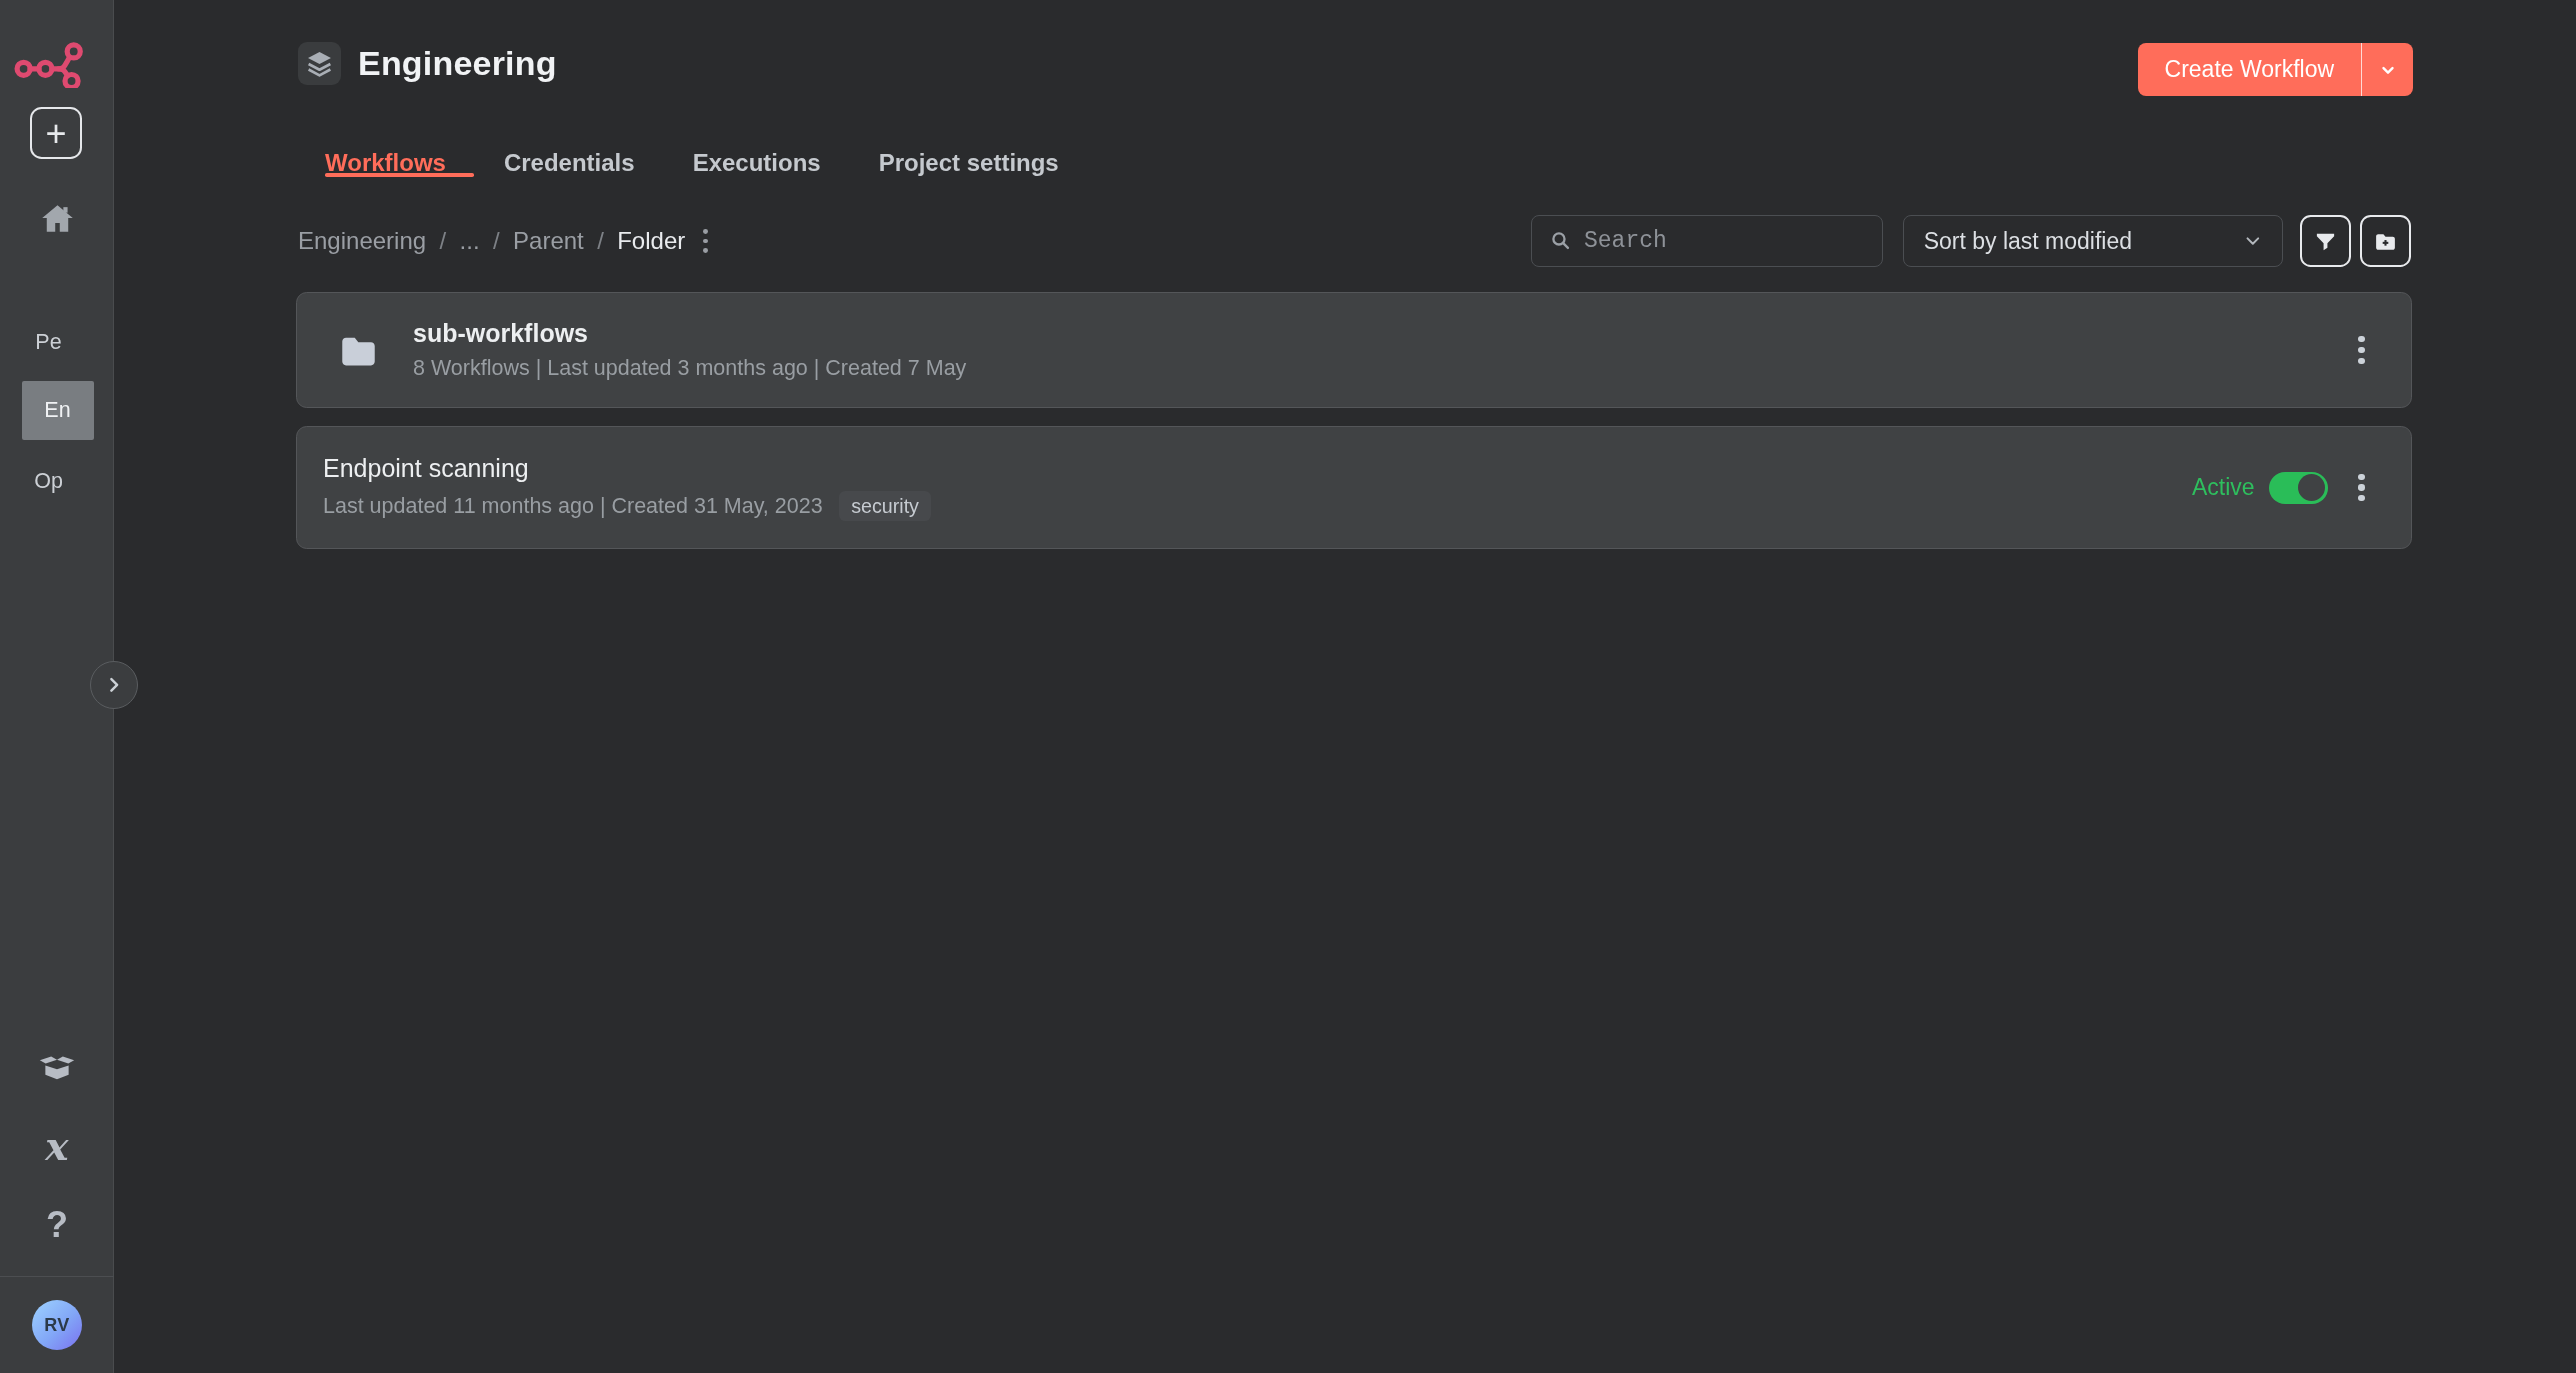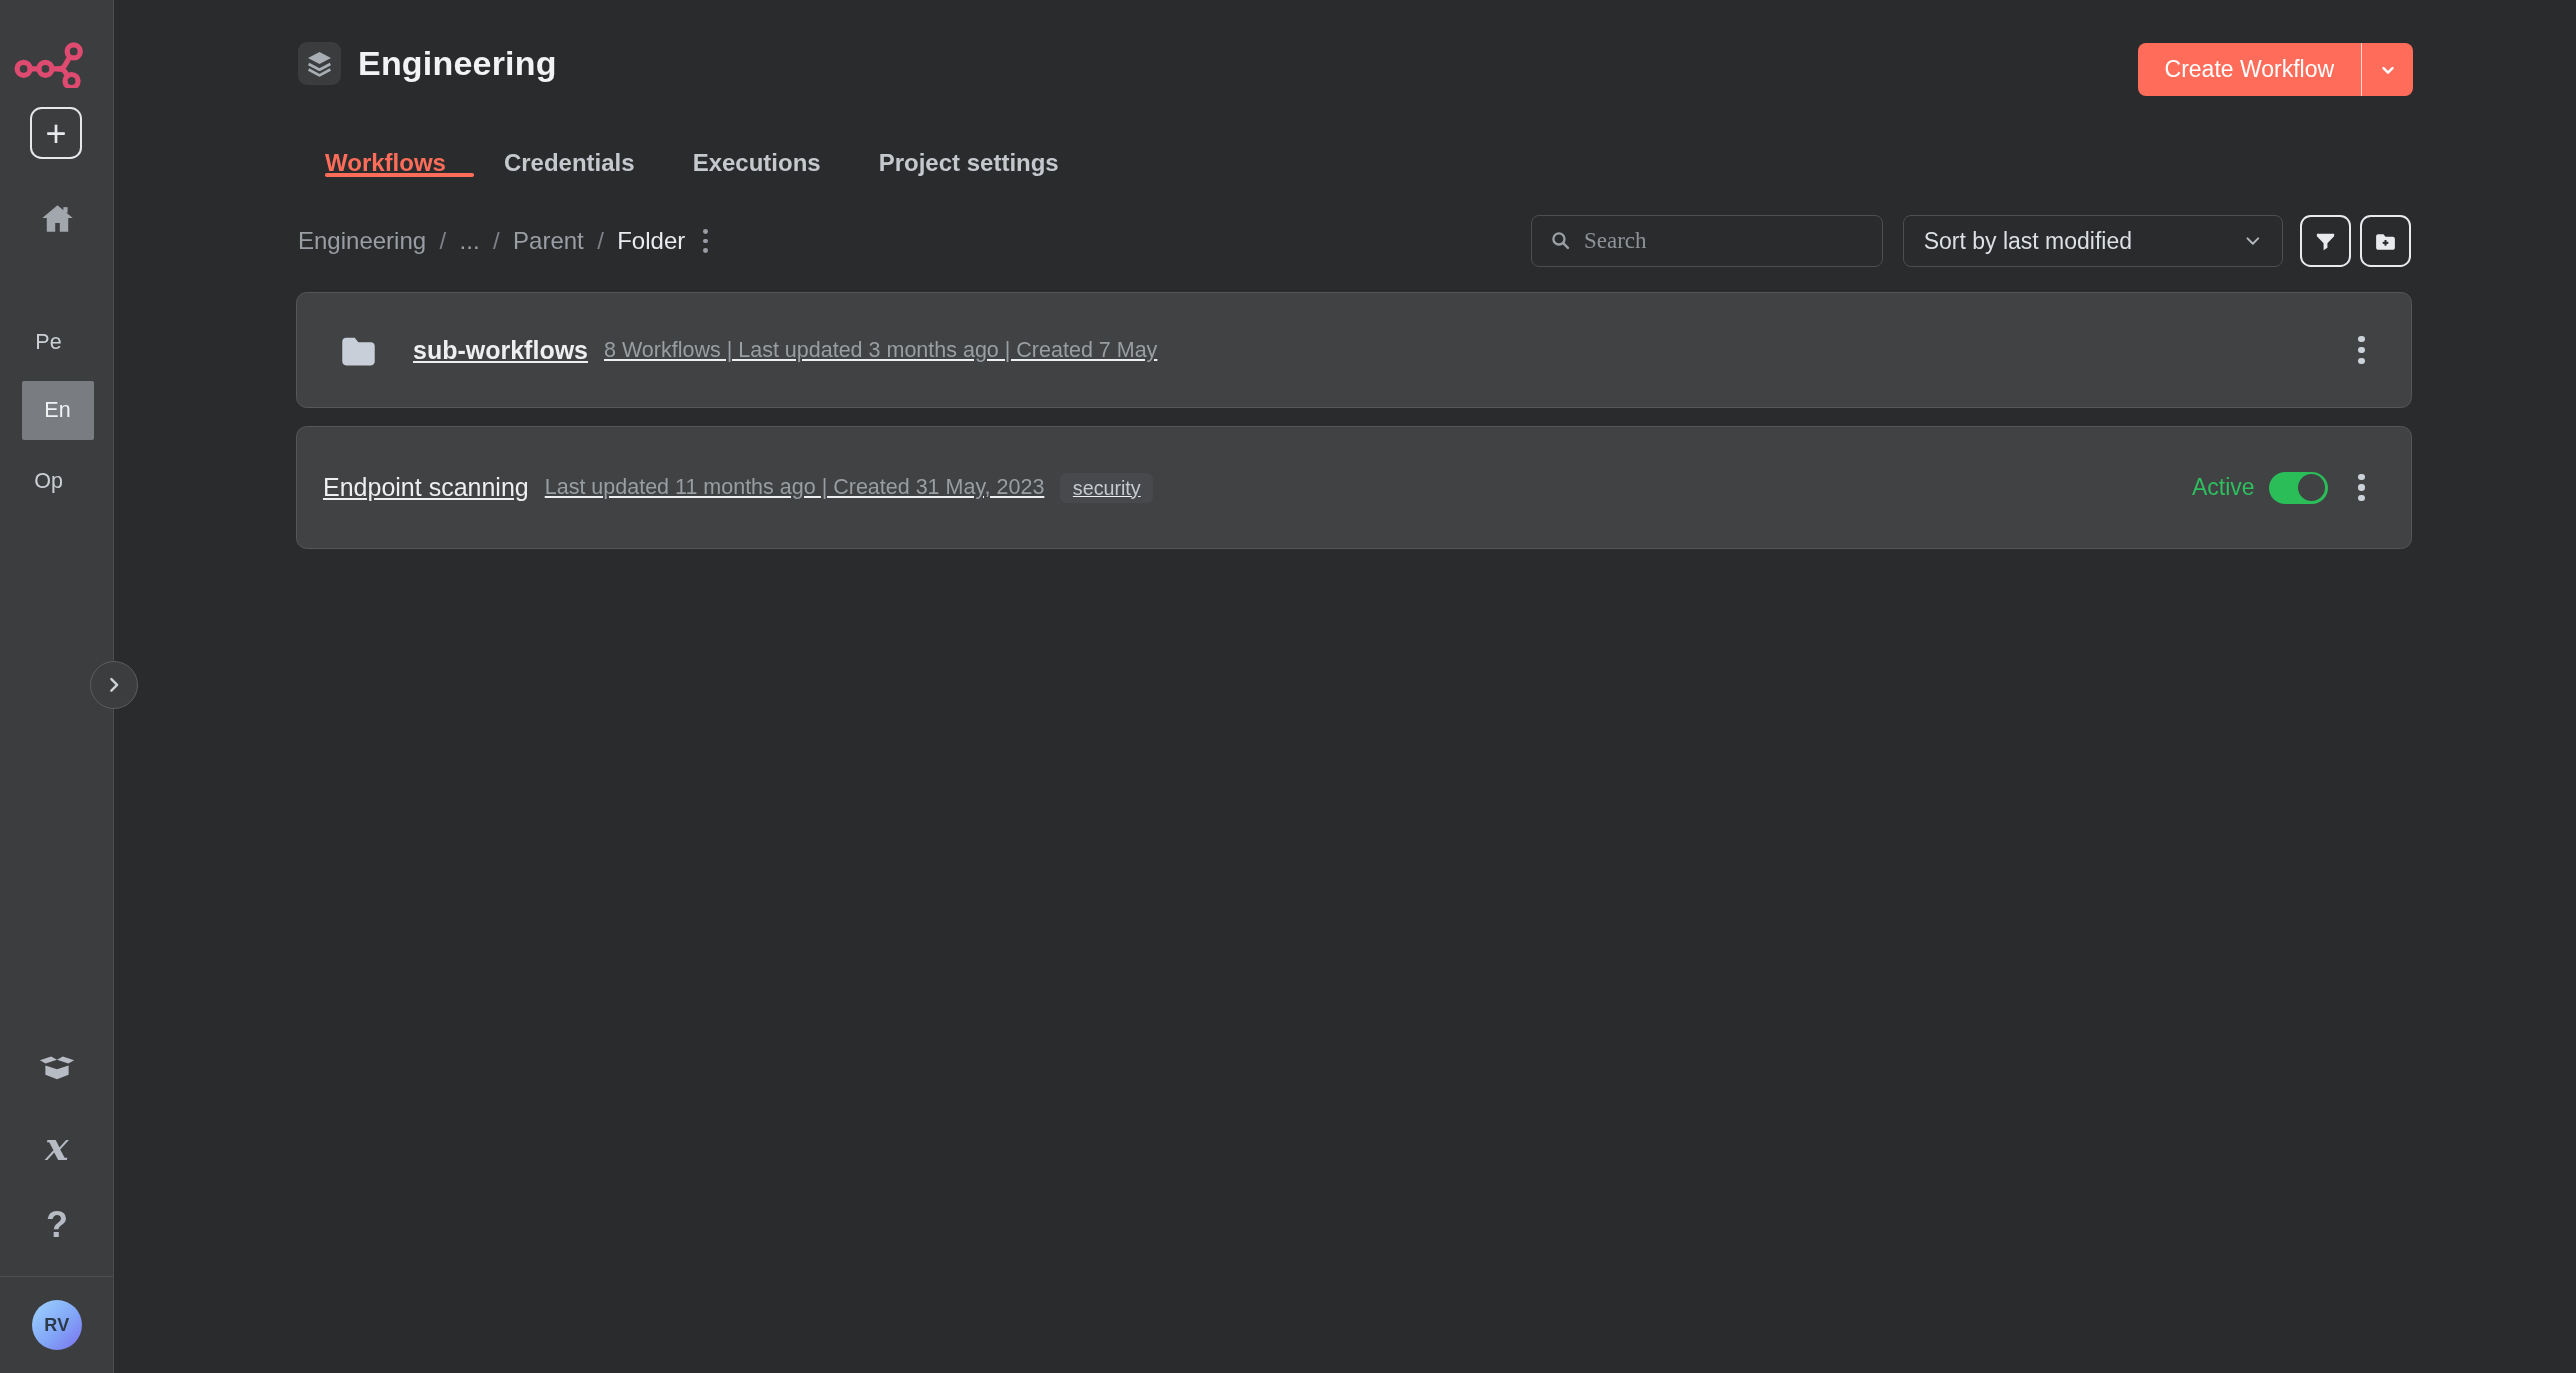--- a/index.html
+++ b/index.html
@@ -98,21 +98,21 @@
   .breadcrumb .kebab { margin-left:12.5px; }
   .breadcrumb .kebab .dot { width:4.9px; height:4.9px; }
 
   .search-box {
     position:absolute; left:1531px; top:215px; width:352px; height:52px;
     border:1.3px solid #4b4e52; border-radius:8px; display:flex; align-items:center;
     padding:0 18px; gap:12.5px; color:#9ba0a6;
   }
   .search-box input {
     flex:1; background:transparent; border:none; outline:none;
-    font-family:Liberation Serif, serif; font-size:23px; color:#e4e7ea; min-width:0;
+    font-family:Liberation Mono, monospace; font-size:23px; color:#e4e7ea; min-width:0;
   }
   .search-box input::placeholder { color:#8e9298; }
   .sort-select {
     position:absolute; left:1903px; top:215px; width:380px; height:52px;
     border:1.3px solid #4b4e52; border-radius:8px; display:flex; align-items:center;
     padding:0 19.7px; cursor:pointer;
   }
   .sort-select .sort-label { flex:1; font-size:23px; color:#dcdfe3; }
   .sort-select .chev { color:#b3b8bd; }
   .icon-btn {
@@ -125,21 +125,21 @@
 
   
   .card {
     position:absolute; left:296px; width:2116px;
     background:#404244; border:0.9px solid #545659; border-radius:10.7px;
     display:flex; align-items:center;
   }
   #card-folder { top:292px; height:116px; padding:0 41px; }
   #card-workflow { top:426px; height:123px; padding:0 41px 0 26px; }
   .folder-glyph { color:#c9cfd9; margin-right:34px; display:flex; }
-  .card-text { display:flex; flex-direction:row; gap:16px; flex:1; min-width:0;text-decoration:underline; }
+  .card-text { display:flex; flex-direction:column; gap:8px; flex:1; min-width:0; }
   .card-title { font-size:25px; font-weight:700; color:#edeff1; }
   #card-workflow .card-title { font-weight:500; }
   .card-meta-row { display:flex; align-items:center; gap:16px; }
   .card-meta { font-size:21.5px; color:#999ea3; }
   .tag-pill {
     background:#47494c; color:#c6cbd1; font-size:19.7px; height:30px; line-height:30px;
     padding:0 12.5px; border-radius:6.3px; cursor:pointer;
   }
   .card .kebab { margin-left:25px; }
   .card .kebab .dot { background:#ccd2d9; width:6.3px; height:6.3px; }

